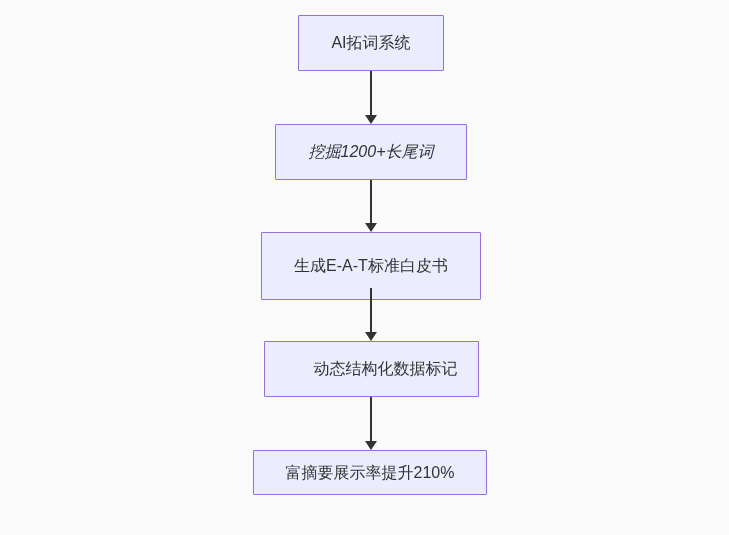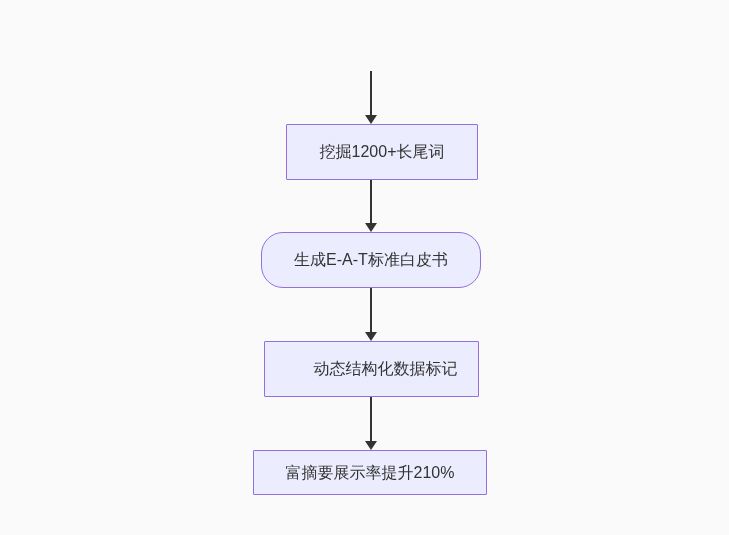--- a/index.html
+++ b/index.html
@@ -51,35 +51,38 @@
     left: 0;
     bottom: 0;
     width: 0;
     height: 0;
     border-left: 6px solid transparent;
     border-right: 6px solid transparent;
     border-top: 9px solid var(--arrow-color, #333333);
   }
   
   #node-1 { left: 298px; top: 15px;  width: 146px; height: 56px; }
-  #node-2 { left: 286px; top: 124px; width: 192px; height: 56px; }
-  #node-3 { left: 261px; top: 232px; width: 220px; height: 56px; border-radius: 22px; }
+  #node-2 { left: 275px; top: 124px; width: 192px; height: 56px; font-style: italic; }
+  #node-3 { left: 261px; top: 232px; width: 220px; height: 68px; }
   #node-4 { left: 264px; top: 341px; width: 215px; height: 56px; padding-left: 28px; }
   #node-5 { left: 253px; top: 450px; width: 234px; height: 45px; }
   
   #edge-1 { left: 365px; top: 71px;  height: 53px; }
   #edge-2 { left: 365px; top: 180px; height: 52px; }
   #edge-3 { left: 365px; top: 288px; height: 53px; }
   #edge-4 { left: 365px; top: 397px; height: 53px; }
 </style>
 </head>
 <body>
 
 <div class="canvas">
 
+  <div class="flow-node" id="node-1">
+    <span class="node-label">AI拓词系统</span>
+  </div>
 
   <div class="edge" id="edge-1">
     <div class="edge-line"></div>
     <div class="edge-arrowhead"></div>
   </div>
 
   <div class="flow-node" id="node-2">
     <span class="node-label">挖掘1200+长尾词</span>
   </div>
 

